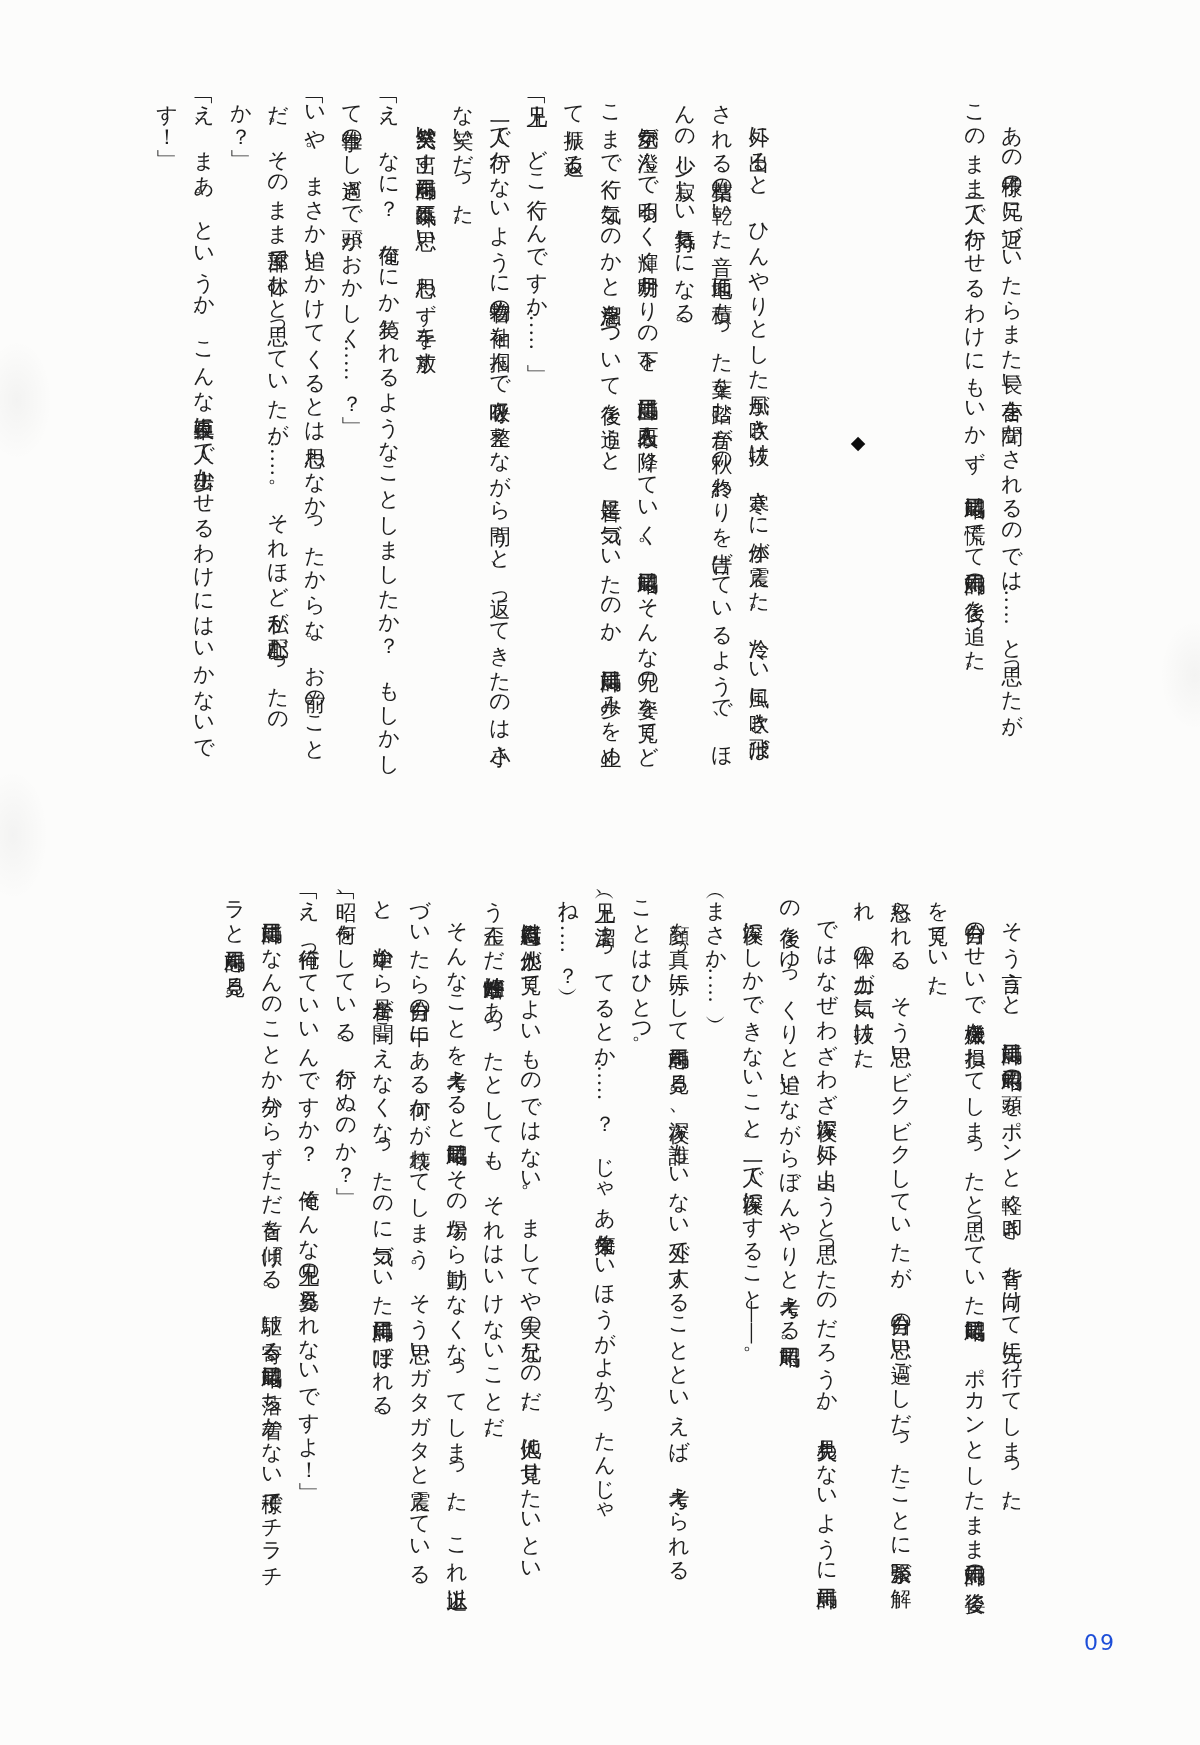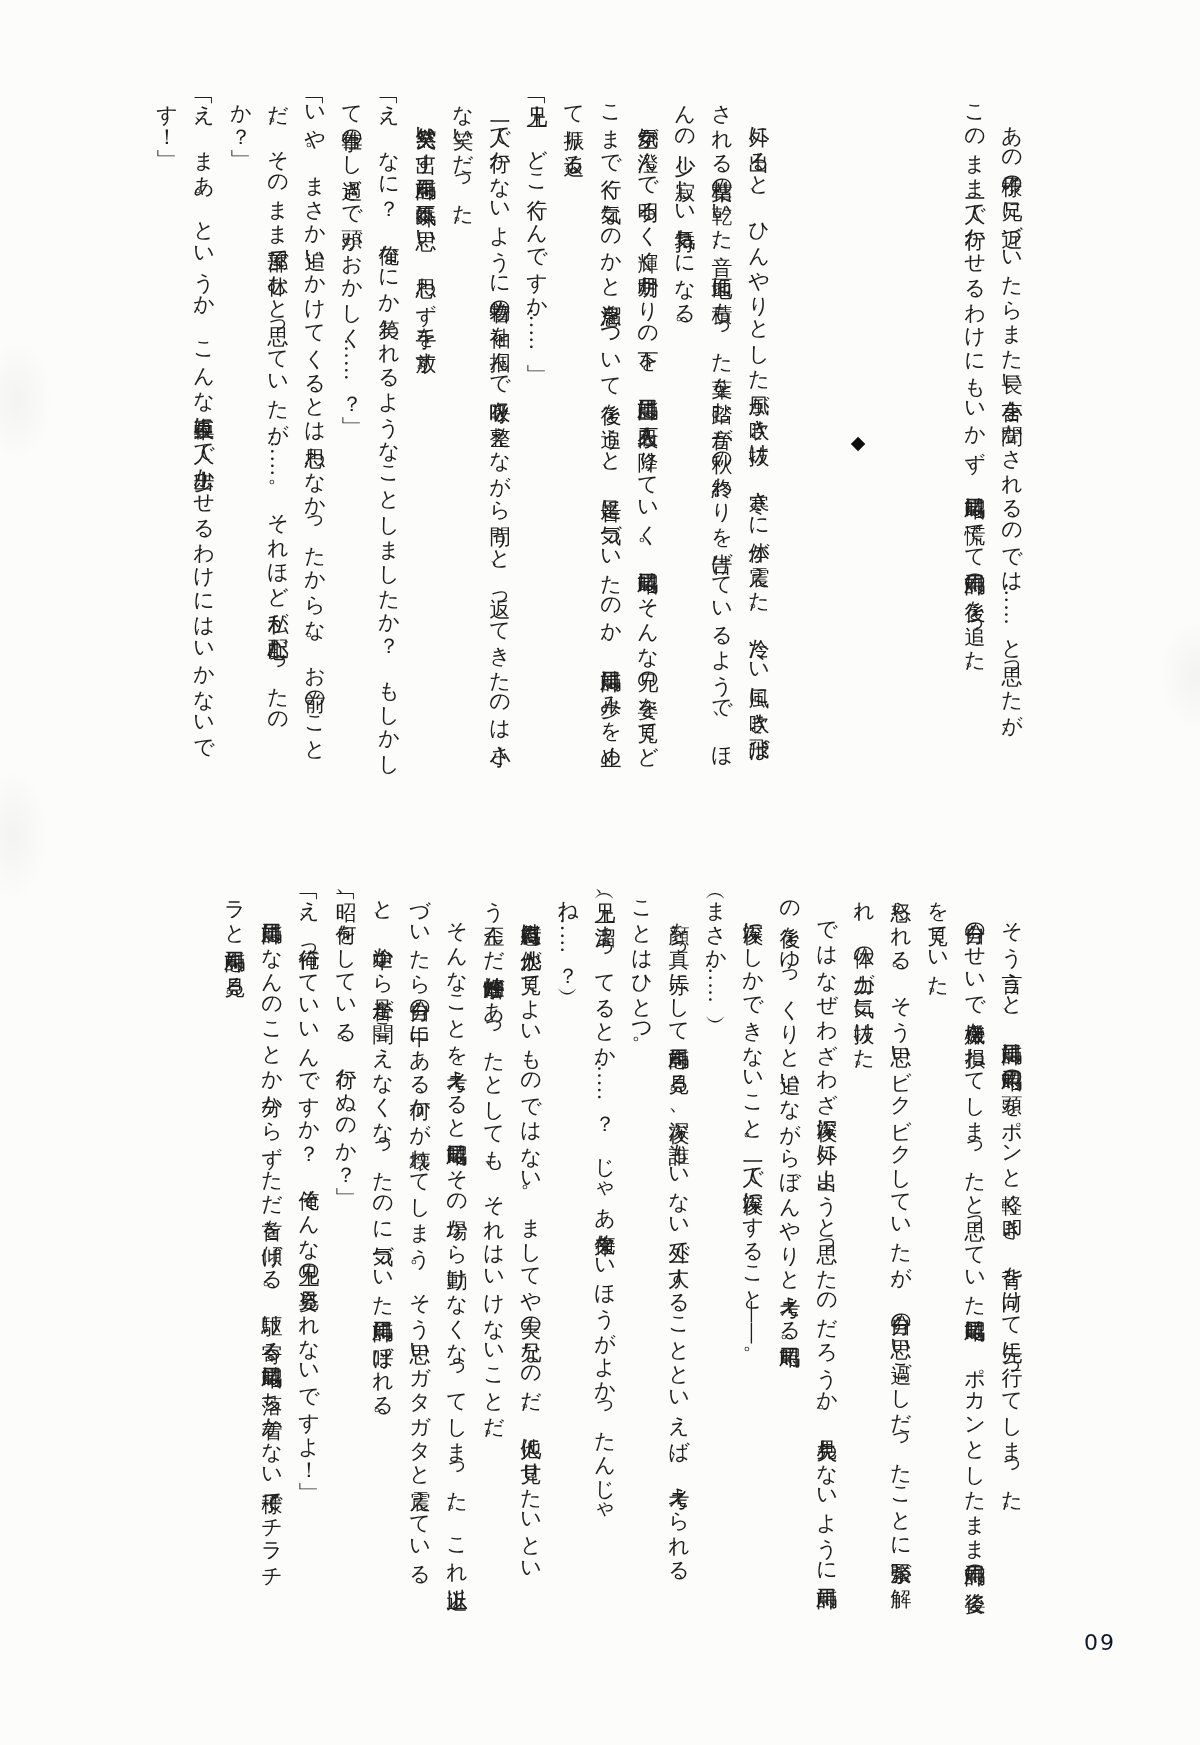--- a/index.html
+++ b/index.html
@@ -53,21 +53,21 @@
     color: #0d0d0d;
   }
 
   .page-number {
     position: absolute;
     left: 1084px;
     top: 1630px;
     font-family: "DejaVu Sans", "Liberation Sans", sans-serif;
     font-size: 22px;
     letter-spacing: 2px;
-    color: #0f172a;
+    color: #1d4ed8;
   }
 </style>
 </head>
 <body>
 
 <div class="page">
 
   <div class="smudge s1"></div>
   <div class="smudge s2"></div>
   <div class="smudge s3"></div>

